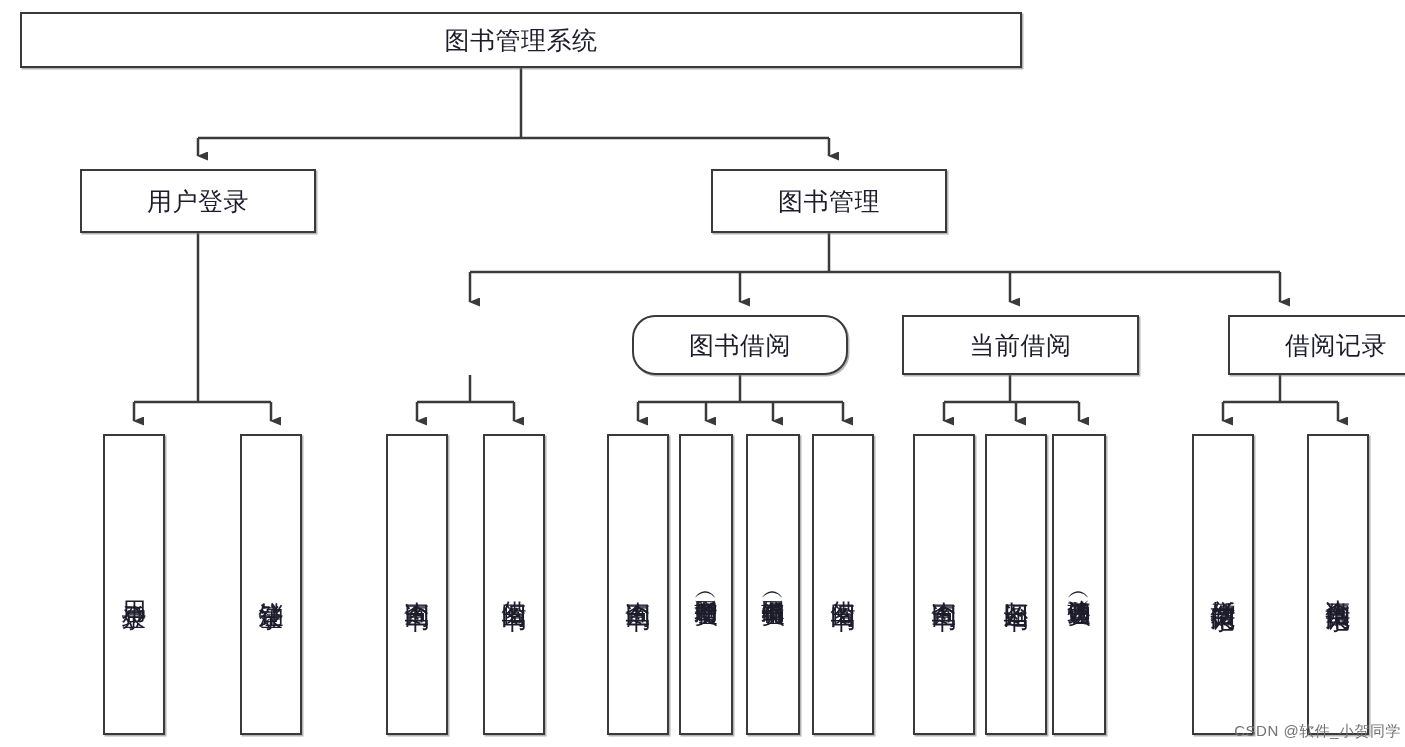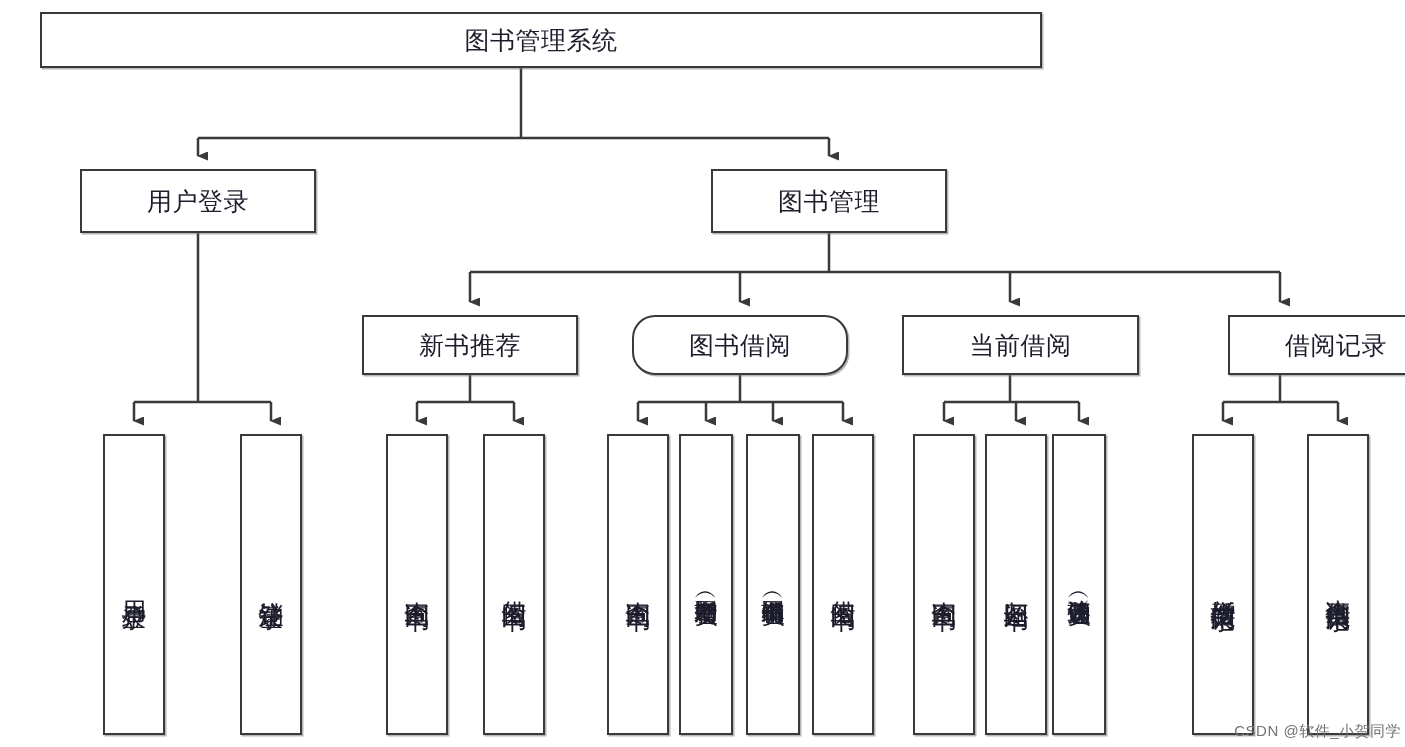--- a/index.html
+++ b/index.html
@@ -118,34 +118,31 @@
       <path d="M 1016 402 L 1016 421" marker-end="url(#arrowhead)"></path>
       <path d="M 1079 402 L 1079 421" marker-end="url(#arrowhead)"></path>
 
       <path d="M 1280 375 L 1280 402"></path>
       <path d="M 1223 402 L 1338 402"></path>
       <path d="M 1223 402 L 1223 421" marker-end="url(#arrowhead)"></path>
       <path d="M 1338 402 L 1338 421" marker-end="url(#arrowhead)"></path>
     </g>
   </svg>
 
-  <div class="node horiz" style="left:20px; top:12px; width:1002px; height:56px;margin-left:20px;">
+  <div class="node horiz" style="left:20px; top:12px; width:1002px; height:56px;">
     <span class="label">图书管理系统</span>
   </div>
 
   <div class="node horiz" style="left:80px; top:169px; width:236px; height:64px;">
     <span class="label">用户登录</span>
   </div>
   <div class="node horiz" style="left:711px; top:169px; width:236px; height:64px;">
     <span class="label">图书管理</span>
   </div>
 
-  <div class="node horiz" style="left:362px; top:315px; width:216px; height:60px;">
-    <span class="label">新书推荐</span>
-  </div>
   <div class="node horiz" style="left:632px; top:315px; width:216px; height:60px;border-radius:23px;">
     <span class="label">图书借阅</span>
   </div>
   <div class="node horiz" style="left:902px; top:315px; width:237px; height:60px;">
     <span class="label">当前借阅</span>
   </div>
   <div class="node horiz" style="left:1228px; top:315px; width:216px; height:60px;">
     <span class="label">借阅记录</span>
   </div>
 

